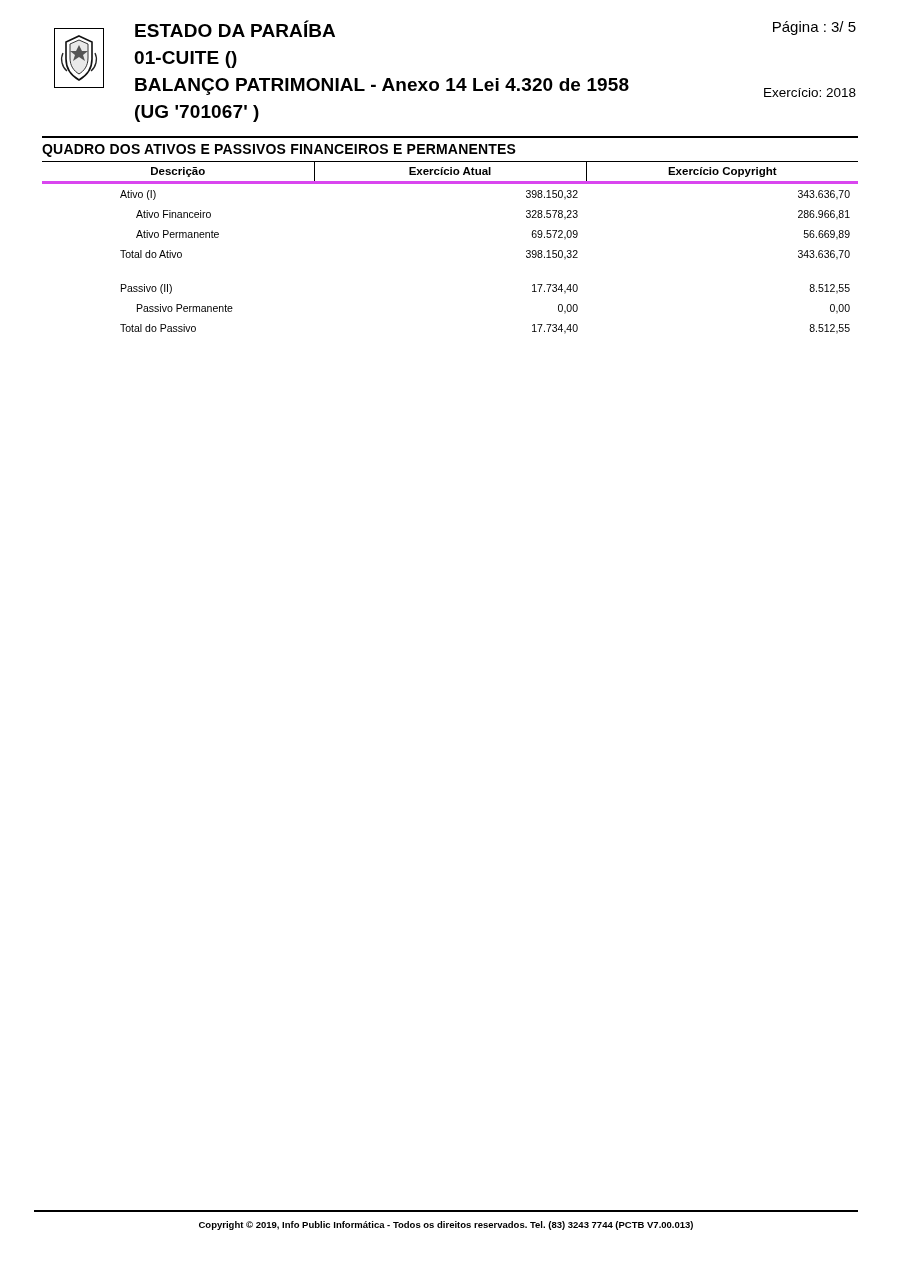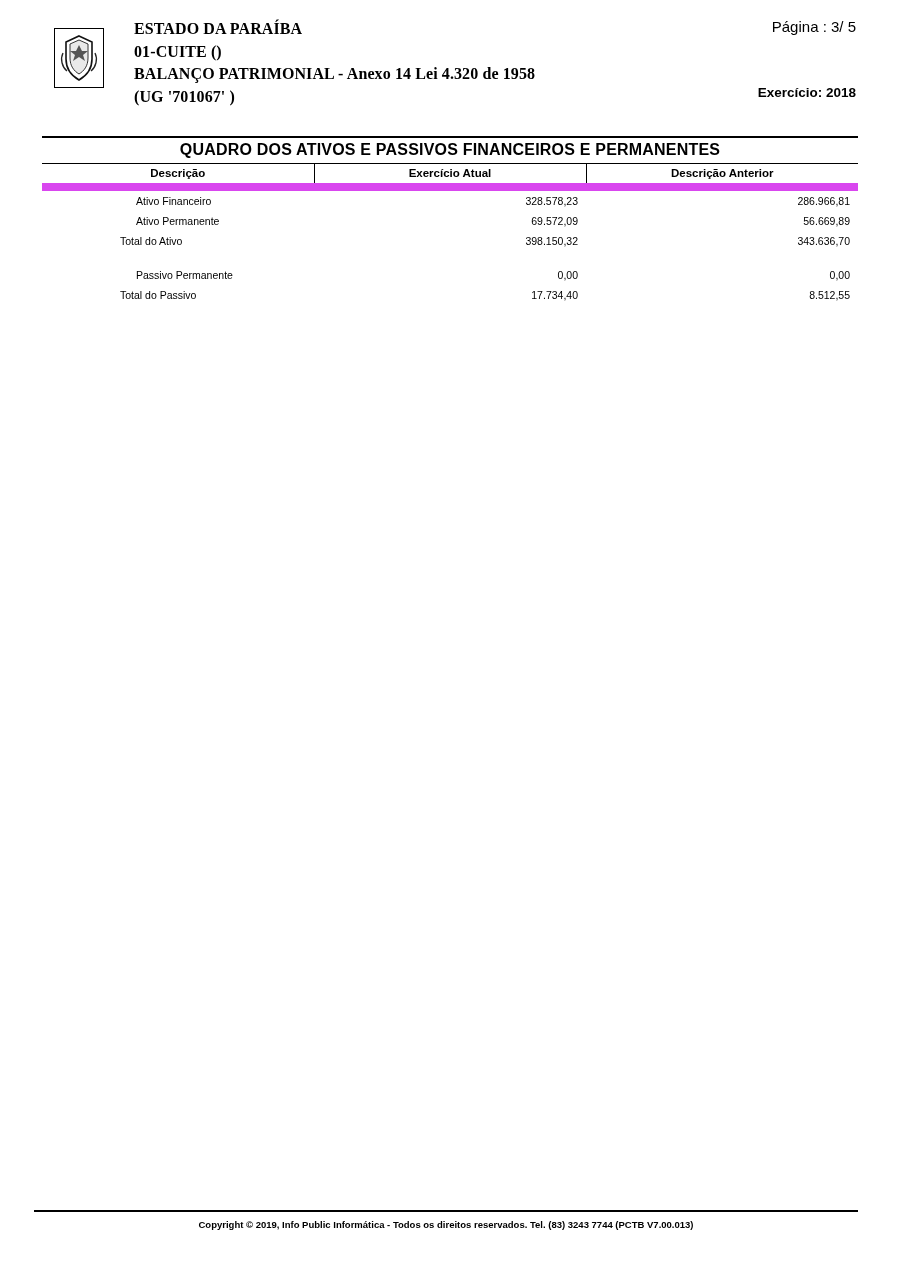--- a/index.html
+++ b/index.html
@@ -42,65 +42,63 @@
     justify-content: center;
   }
   .crest svg { display:block; }
   .header-text {
     position: absolute;
     left: 92px;
     top: 18px;
     line-height: 1.42;
   }
   .header-text .line {
-    font-size: 16px;
+    font-size: 19px;
     font-weight: bold;
     letter-spacing: 0.1px;
     white-space: nowrap;
-    font-family: Liberation Serif, serif;
   }
   .page-num {
     position: absolute;
     right: 2px;
     top: 18px;
     font-size: 15px;
     white-space: nowrap;
   }
   .exercicio {
     position: absolute;
     right: 2px;
     top: 85px;
     font-size: 13.5px;
-    font-weight: bold;
+    font-weight: normal;
     white-space: nowrap;
   }
 
   
   .rule-top {
     border-top: 2px solid #000;
     margin-top: 6px;
   }
   table.main {
     width: 100%;
     border-collapse: collapse;
     table-layout: fixed;
   }
   .banner td {
-    text-align: center;
-    font-size: 16px;
+    font-size: 14px;
     font-weight: bold;
     letter-spacing: 0.2px;
     padding: 3px 0 4px 0;
     border-bottom: 1px solid #000;
   }
   .colheads td {
     font-size: 11.5px;
     font-weight: bold;
     padding: 3px 0 4px 0;
-    border-bottom: 8px solid #d946ef;
+    border-bottom: 3px solid #d946ef;
     text-align: center;
   }
   .colheads td.c-desc { }
   .colheads td.c-atual { border-left: 1px solid #000; margin-left: 12px; }
   .colheads td.c-ant { border-left: 1px solid #000; }
 
   td.c-desc { width: 590px; }
   td.c-atual { width: 110px; }
   td.c-ant   { width: 116px; }
 
@@ -166,41 +164,51 @@
   <div class="rule-top"></div>
 
   <table class="main">
     <thead>
       <tr class="banner">
         <td colspan="3">QUADRO DOS ATIVOS E PASSIVOS FINANCEIROS E PERMANENTES</td>
       </tr>
       <tr class="colheads">
         <td class="c-desc">Descrição</td>
         <td class="c-atual">Exercício Atual</td>
-        <td class="c-ant">Descrição Anterior</td>
+        <td class="c-ant">Exercício Copyright</td>
       </tr>
     </thead>
     <tbody>
         <tr>
+          <td class="c-desc">Ativo (I)</td>
+          <td class="c-atual">398.150,32</td>
+          <td class="c-ant">343.636,70</td>
+        </tr>
+        <tr>
           <td class="c-desc indent">Ativo Financeiro</td>
           <td class="c-atual">328.578,23</td>
           <td class="c-ant">286.966,81</td>
         </tr>
         <tr>
           <td class="c-desc indent">Ativo Permanente</td>
           <td class="c-atual">69.572,09</td>
           <td class="c-ant">56.669,89</td>
         </tr>
         <tr>
           <td class="c-desc">Total do Ativo</td>
           <td class="c-atual">398.150,32</td>
           <td class="c-ant">343.636,70</td>
         </tr>
         <tr class="spacer">
           <td colspan="3"></td>
+        </tr>
+        <tr>
+          <td class="c-desc">Passivo (II)</td>
+          <td class="c-atual">17.734,40</td>
+          <td class="c-ant">8.512,55</td>
         </tr>
         <tr>
           <td class="c-desc indent">Passivo Permanente</td>
           <td class="c-atual">0,00</td>
           <td class="c-ant">0,00</td>
         </tr>
         <tr>
           <td class="c-desc">Total do Passivo</td>
           <td class="c-atual">17.734,40</td>
           <td class="c-ant">8.512,55</td>

